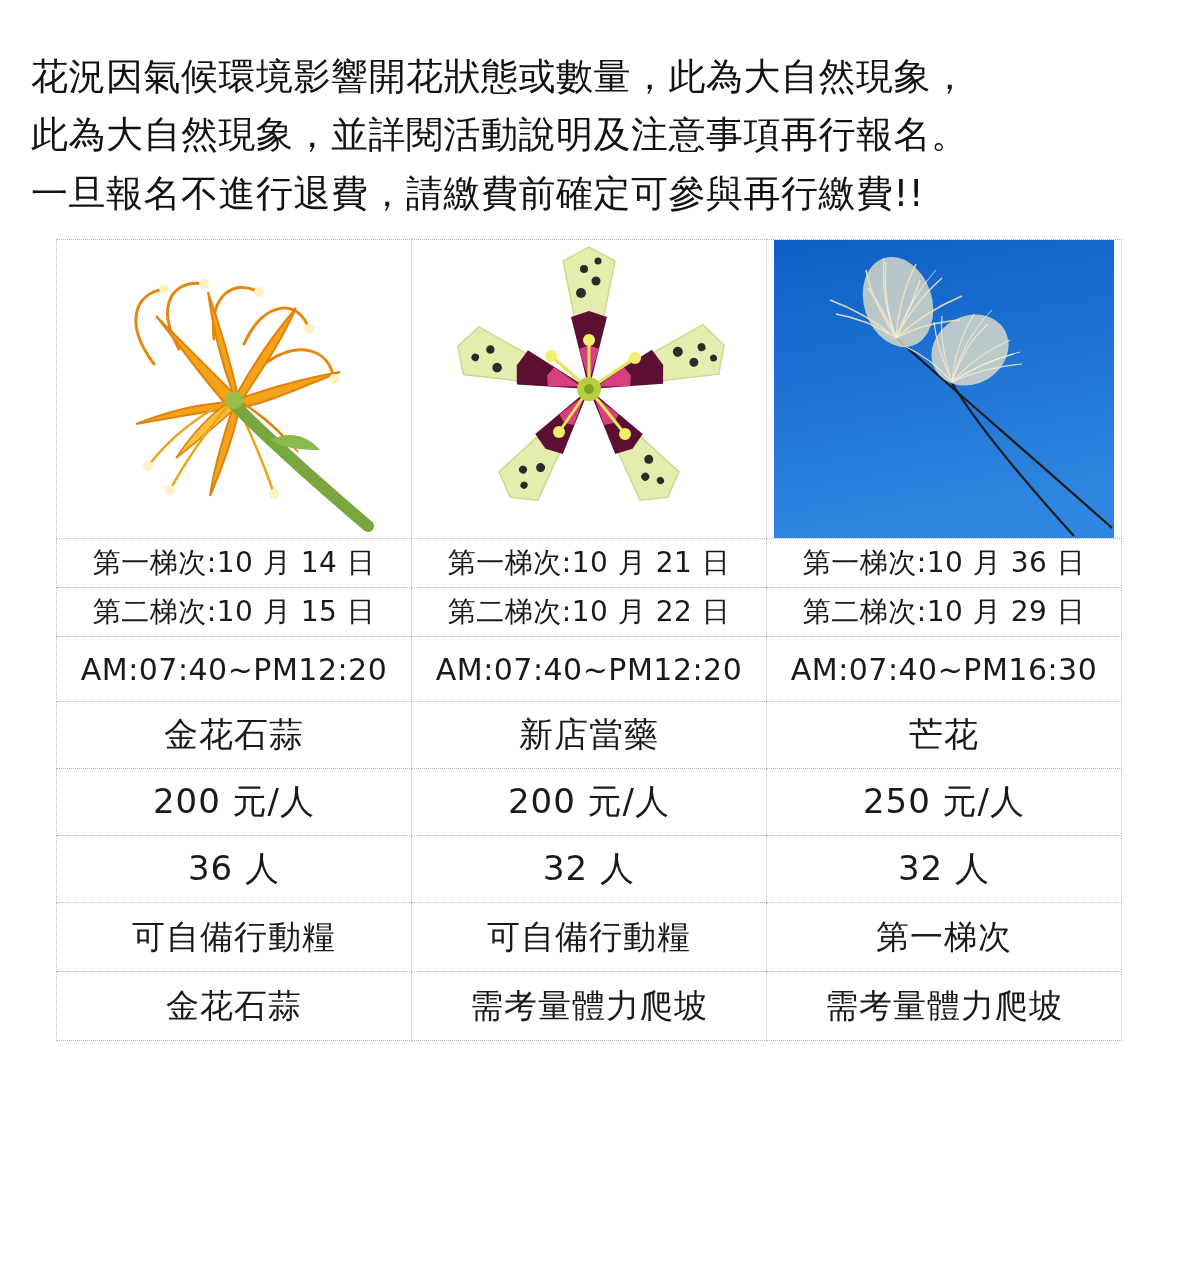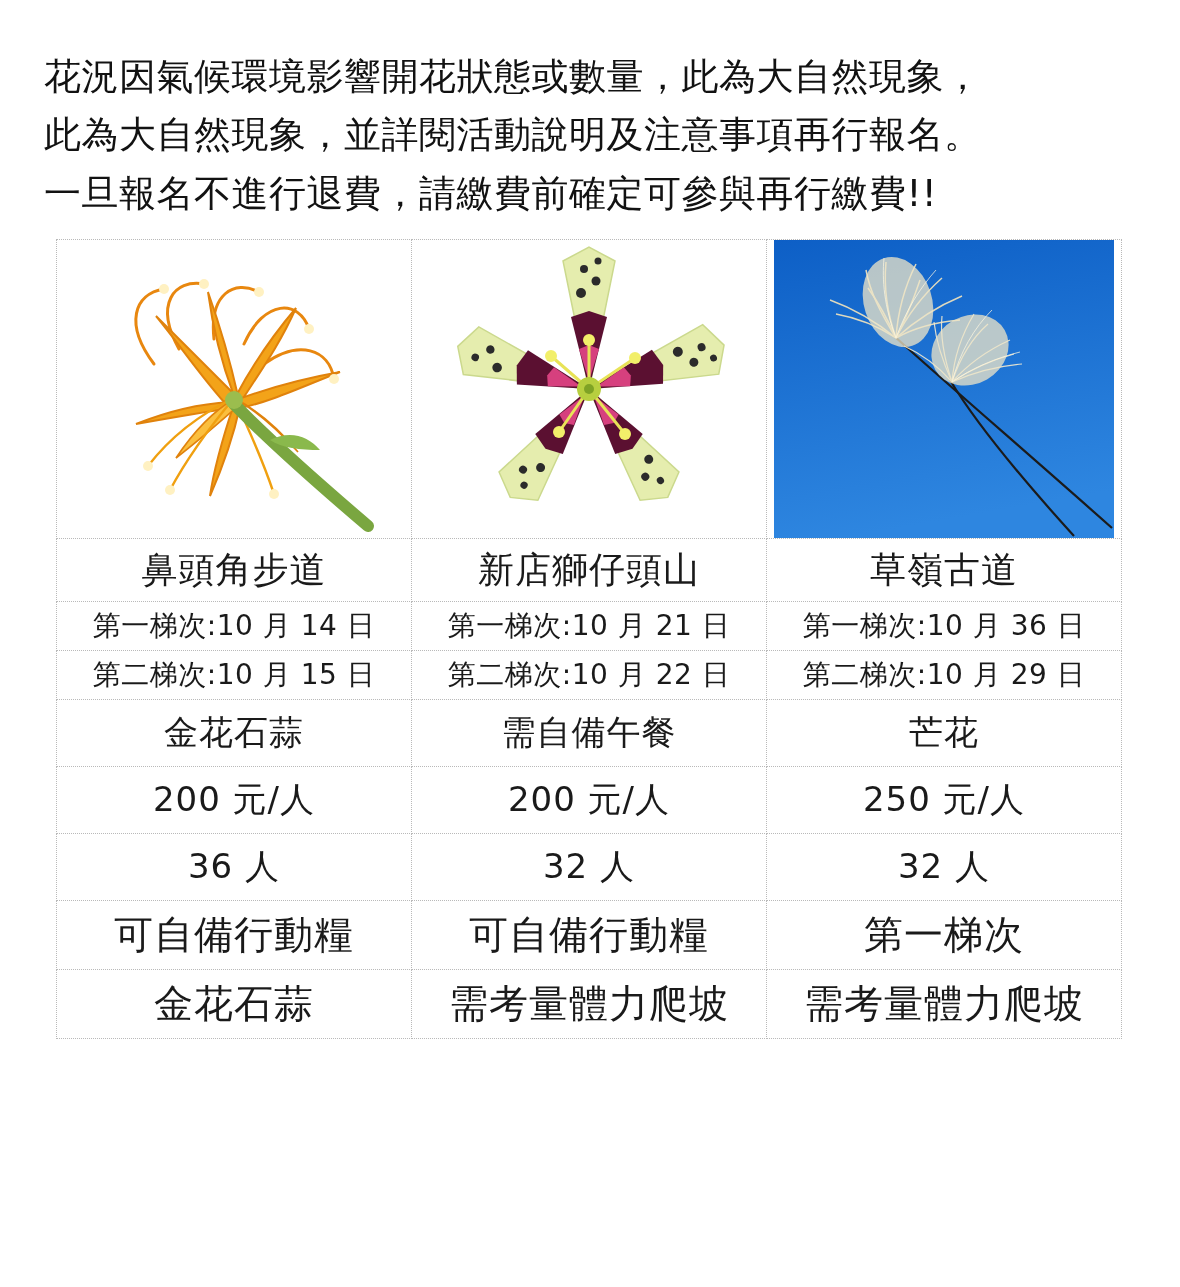--- a/index.html
+++ b/index.html
@@ -16,21 +16,21 @@
   }
   .page {
     width: 1180px;
     height: 1287px;
     position: relative;
     box-sizing: border-box;
   }
 
   
   .notice {
-    padding: 48px 52px 6px 44px;
+    padding: 48px 52px 6px 31px;
     font-size: 37px;
     line-height: 1.58;
     letter-spacing: 0.5px;
     color: #121212;
   }
   .notice .line {
     white-space: nowrap;
   }
 
   
@@ -77,21 +77,21 @@
     font-size: 30px;
     height: 64px;
     letter-spacing: 0.5px;
   }
   .row-plain td {
     font-size: 34px;
     height: 66px;
     letter-spacing: 1px;
   }
   .row-note td {
-    font-size: 39px;
+    font-size: 33px;
     height: 68px;
     letter-spacing: 1px;
   }
 </style>
 </head>
 <body>
 
 <div class="page">
 
   <div class="notice">
@@ -270,42 +270,42 @@
                 <path d="M122 98 C110 66 108 40 110 18"></path>
                 <path d="M122 98 C132 70 146 48 162 30"></path>
                 <path d="M178 142 C186 112 200 88 218 70"></path>
                 <path d="M178 142 C198 128 222 118 246 112"></path>
               </g>
             </svg>
           </div>
         </td>
       </tr>
 
-      <tr class="row-title">
-        <td>鼻頭角步道</td>
-        <td>新店獅仔頭山</td>
-        <td>草嶺古道</td>
-      </tr>
 
       <tr class="row-batch">
         <td>第一梯次:10 月  14  日</td>
         <td>第一梯次:10 月  21  日</td>
         <td>第一梯次:10 月  36  日</td>
       </tr>
 
       <tr class="row-batch">
         <td>第二梯次:10 月  15  日</td>
         <td>第二梯次:10 月  22  日</td>
         <td>第二梯次:10 月  29  日</td>
       </tr>
 
+      <tr class="row-time">
+        <td>AM:07:40~PM12:20</td>
+        <td>AM:07:40~PM12:20</td>
+        <td>AM:07:40~PM16:30</td>
+      </tr>
 
       <tr class="row-plain">
         <td>金花石蒜</td>
-        <td>需自備午餐</td>
+        <td>新店當藥</td>
         <td>芒花</td>
       </tr>
 
 
       <tr class="row-plain">
         <td>200 元/人</td>
         <td>200 元/人</td>
         <td>250 元/人</td>
       </tr>
 

